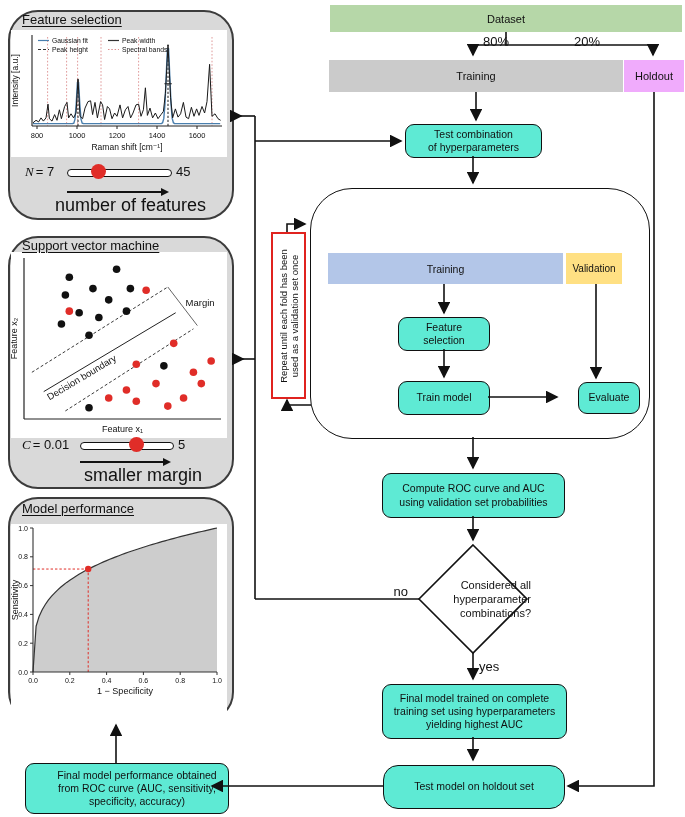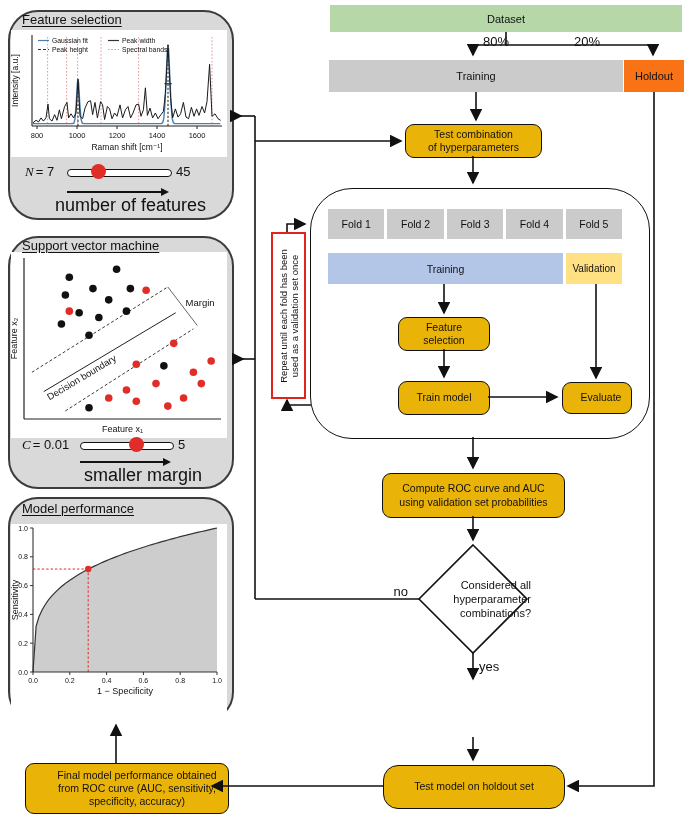--- a/index.html
+++ b/index.html
@@ -9,21 +9,21 @@
   .whitebox{position:absolute;background:#fff;z-index:2;}
   .whitebox svg{display:block;}
   .slider-label{position:absolute;font-size:13px;z-index:4;}
   .slider-label i{font-family:"Liberation Serif","DejaVu Serif",serif;font-style:italic;margin-right:2px;}
   .track{position:absolute;height:6px;background:#fff;border:1.6px solid #111;border-radius:4px;z-index:4;}
   .knob{position:absolute;width:15px;height:15px;border-radius:50%;background:#e02d28;top:-6px;z-index:5;}
   .harrow{position:absolute;height:1.6px;background:#111;z-index:4;}
   .harrow::after{content:"";position:absolute;right:-2px;top:-3.4px;width:0;height:0;border-left:8px solid #111;border-top:4px solid transparent;border-bottom:4px solid transparent;}
   .arrow-label{position:absolute;font-size:18px;text-align:right;z-index:4;}
   .bar{position:absolute;display:flex;align-items:center;justify-content:center;font-size:11px;z-index:2;}
-  .flowbox{position:absolute;background:#eab308;border:1.6px solid #111;border-radius:9px;display:flex;align-items:center;justify-content:center;text-align:center;font-size:10.5px;line-height:1.27;z-index:2;}
+  .flowbox{position:absolute;background:#5eead4;border:1.6px solid #111;border-radius:9px;display:flex;align-items:center;justify-content:center;text-align:center;font-size:10.5px;line-height:1.27;z-index:2;}
   .cvbox{position:absolute;background:#fff;border:1.8px solid #111;border-radius:42px;z-index:2;}
   .folds{position:absolute;display:flex;gap:3px;z-index:2;}
   .fold{flex:1;background:#cbcbcb;display:flex;align-items:center;justify-content:center;font-size:10.5px;}
   .repeatbox{position:absolute;background:#fff;border:2.6px solid #e0231f;z-index:2;}
   .repeatbox .rot{position:absolute;left:50%;top:50%;transform:translate(-50%,-50%) rotate(-90deg);width:160px;text-align:center;font-size:9.5px;line-height:1.2;white-space:nowrap;}
   .small-label{position:absolute;font-size:13px;z-index:4;}
   #connectors{position:absolute;left:0;top:0;z-index:3;pointer-events:none;}
   .diamond-text{position:absolute;font-size:11px;line-height:1.25;text-align:right;z-index:4;}
 </style>
 </head>
@@ -169,48 +169,42 @@
         <text x="17" y="6.5" font-size="7" text-anchor="end" fill="#111">1.0</text>
         <text x="114" y="170" font-size="9" text-anchor="middle" fill="#111">1 − Specificity</text>
         <text x="7" y="76" font-size="9" text-anchor="middle" fill="#111" transform="rotate(-90 7 76)">Sensitivity</text>
       </svg>
   </div>
 
   <div class="bar" style="left:330px;top:5px;width:352px;height:27px;background:#b6d7a8;">Dataset</div>
   <div class="small-label" style="left:479px;top:34px;width:34px;text-align:center;">80%</div>
   <div class="small-label" style="left:558px;top:34px;width:34px;text-align:center;margin-left:12px;">20%</div>
   <div class="bar" style="left:329px;top:60px;width:294px;height:32px;background:#cbcbcb;">Training</div>
-  <div class="bar" style="left:624px;top:60px;width:60px;height:32px;background:#f97316;">Holdout</div>
+  <div class="bar" style="left:624px;top:60px;width:60px;height:32px;background:#f0abfc;">Holdout</div>
 
   <div class="flowbox" style="left:405px;top:124px;width:135px;height:32px;">Test combination<br>of hyperparameters</div>
 
   <div class="cvbox" style="left:310px;top:188px;width:338px;height:249px;"></div>
-  <div class="folds" style="left:328px;top:209px;width:294px;height:30px;">
-    <div class="fold">Fold 1</div>
-    <div class="fold">Fold 2</div>
-    <div class="fold">Fold 3</div>
-    <div class="fold">Fold 4</div>
-    <div class="fold">Fold 5</div>
-  </div>
   <div class="bar" style="left:328px;top:253px;width:235px;height:31px;background:#b3c6e8;font-size:10.5px;">Training</div>
   <div class="bar" style="left:566px;top:253px;width:56px;height:31px;background:#ffe083;font-size:10px;">Validation</div>
   <div class="flowbox" style="left:398px;top:317px;width:90px;height:32px;">Feature<br>selection</div>
   <div class="flowbox" style="left:398px;top:381px;width:90px;height:32px;">Train model</div>
-  <div class="flowbox" style="left:562px;top:382px;width:60px;height:30px;padding-left:8px;">Evaluate</div>
+  <div class="flowbox" style="left:578px;top:382px;width:60px;height:30px;">Evaluate</div>
 
   <div class="repeatbox" style="left:271px;top:232px;width:31px;height:163px;">
     <div class="rot">Repeat until each fold has been<br>used as a validation set once</div>
   </div>
 
   <div class="flowbox" style="left:382px;top:473px;width:181px;height:43px;">Compute ROC curve and AUC<br>using validation set probabilities</div>
 
   <div class="diamond-text" style="left:415px;top:579px;width:116px;">Considered all<br>hyperparameter<br>combinations?</div>
   <div class="small-label" style="left:386px;top:584px;width:22px;text-align:right;">no</div>
   <div class="small-label" style="left:479px;top:659px;">yes</div>
 
+  <div class="flowbox" style="left:382px;top:684px;width:183px;height:53px;">Final model trained on complete<br>training set using hyperparameters<br>yielding highest AUC</div>
   <div class="flowbox" style="left:383px;top:765px;width:180px;height:42px;border-radius:15px;">Test model on holdout set</div>
   <div class="flowbox" style="left:25px;top:763px;width:182px;height:49px;padding-left:20px;">Final model performance obtained<br>from ROC curve (AUC, sensitivity,<br>specificity, accuracy)</div>
 
   <svg id="connectors" width="685" height="817" viewBox="0 0 685 817">
     <defs>
       <marker id="ah" markerWidth="9" markerHeight="8" refX="7" refY="4" orient="auto">
         <path d="M0,0 L8,4 L0,8 z" fill="#111"></path>
       </marker>
     </defs>
     <g stroke="#111" stroke-width="1.6" fill="none">

